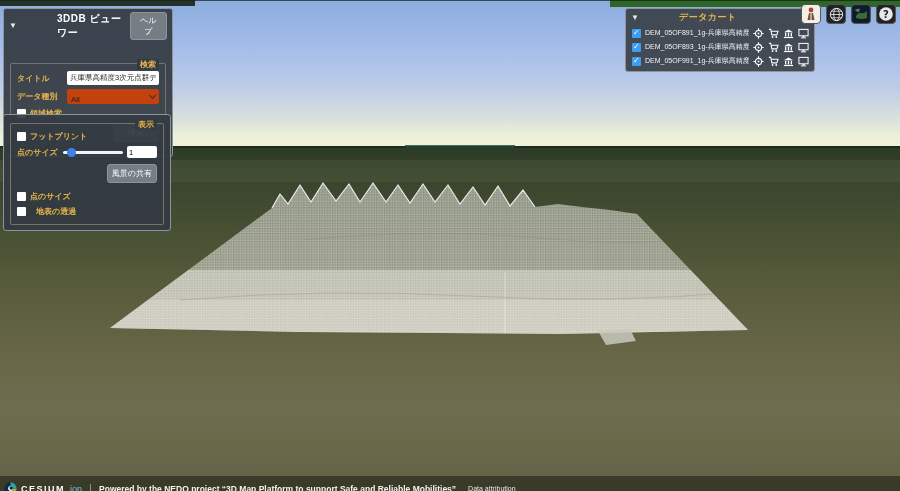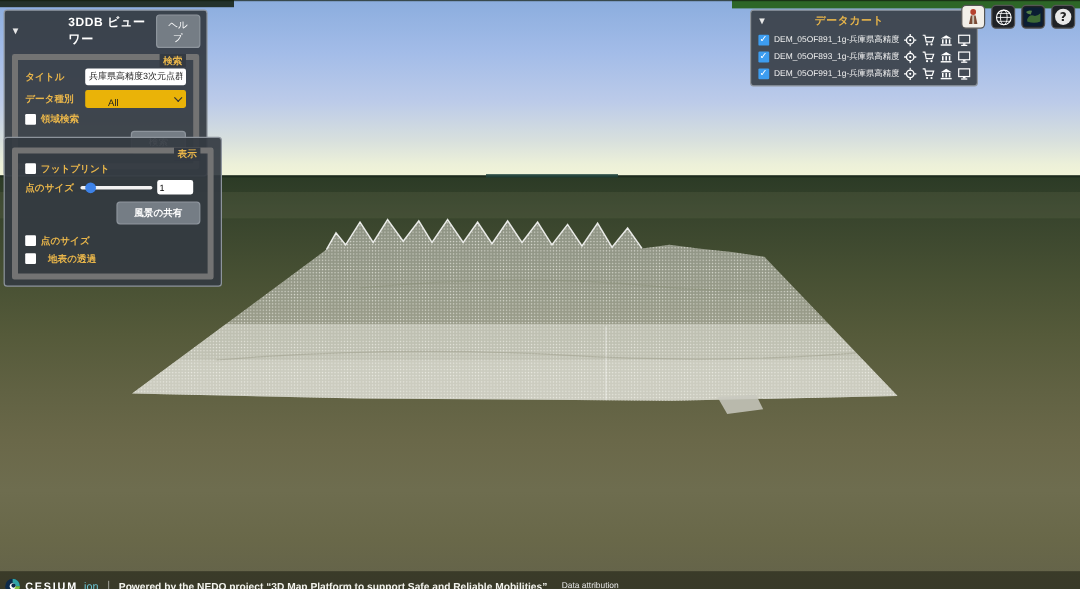--- a/index.html
+++ b/index.html
@@ -34,47 +34,47 @@
   }
   .panel-header { display:flex; align-items:center; gap:5px; padding:3px 5px; }
   .tri { color:#e8e8e8; font-size:8px; line-height:1; cursor:pointer; }
   .panel-title { font-size:10px; font-weight:bold; color:#fff; letter-spacing:.5px;margin-left:35px; }
   .gold { color:#e8b54a; }
   .btn {
     background:#757d85; color:#fff; border:1px solid #8d949c; border-radius:3px;
     font-size:8px; padding:2px 8px; cursor:pointer; font-family:inherit;
   }
   .fieldset {
-    position:relative; margin:2px 6px 5px 6px; border:5px solid #737373;
+    position:relative; margin:20px 6px 5px 6px; border:1px solid #737373;
     border-radius:2px; padding:7px 6px 6px 6px;
   }
   .legend {
     position:absolute; top:-5px; right:6px; font-size:8px; font-weight:bold;
     background:rgba(52,58,66,1); padding:0 3px;
   }
   .frow { display:flex; align-items:center; gap:4px; margin-bottom:4px; }
   .flabel { font-size:8px; font-weight:bold; width:46px; flex:none; }
   .tinput {
     flex:1; height:14px; font-size:7.5px; border:none; border-radius:2px;
     background:#fff; color:#222; padding:0 3px; font-family:inherit; min-width:0;
   }
   .selectbox {
-    flex:1; height:15px; background:#eab308; border-radius:2px; color:#222;
-    font-size:8px; display:flex; align-items:flex-end; padding:0 19px; position:relative; cursor:pointer;
+    flex:1; height:15px; background:#c2410c; border-radius:2px; color:#222;
+    font-size:8px; display:flex; align-items:flex-end; padding:0 4px; position:relative; cursor:pointer;
   }
   .chev { position:absolute; right:4px; top:4px; width:5px; height:5px;
     border-right:1.5px solid #333; border-bottom:1.5px solid #333; transform:rotate(45deg); }
   .cb { width:9px; height:9px; background:#fff; border-radius:1px; flex:none; cursor:pointer; }
   .cb.checked { background:#3d9df0; position:relative; }
   .cb.checked::after { content:"✓"; position:absolute; left:1px; top:-1px; color:#fff; font-size:8px; font-weight:bold; }
   .cblabel { font-size:8px; font-weight:bold; }
 
   
   #viewer-panel { left:3px; top:8px; width:170px; }
-  #display-panel { left:3px; top:114px; width:182px; }
+  #display-panel { left:3px; top:114px; width:168px; }
   .help-btn { margin-left:auto; }
   .row-right { display:flex; justify-content:flex-end; margin-bottom:2px; }
   .slider-track { position:relative; width:60px; height:3px; background:#f2f2f2; border-radius:2px; flex:none; cursor:pointer; }
   .slider-handle { position:absolute; left:4px; top:-3px; width:9px; height:9px; border-radius:50%; background:#3d82e8; cursor:grab; }
   .num-input { width:30px; height:12px; font-size:7.5px; border:none; border-radius:2px; padding:0 2px; font-family:inherit; }
 
   
   #cart-panel { left:625px; top:8px; width:190px; background:rgba(58,64,72,.92); }
   .cart-row { display:flex; align-items:center; gap:4px; padding:1px 5px 1px 6px; height:14px; }
   .cart-label { flex:1; font-size:7px; color:#f2f2f2; white-space:nowrap; overflow:hidden; }
@@ -175,21 +175,21 @@
       <span class="cblabel gold">フットプリント</span>
     </div>
     <div class="frow">
       <span class="flabel gold" style="width:42px;font-family:Liberation Mono, monospace;">点のサイズ</span>
       <span class="slider-track">
         <span class="slider-handle"></span>
       </span>
       <input class="num-input" type="text" value="1" style="">
     </div>
     <div class="row-right" style="margin:6px 0 8px 0;">
-      <button class="btn" style="padding:3px 14px;font-weight:bold;">風景の共有</button>
+      <button class="btn" style="padding:3px 4px;">風景の共有</button>
     </div>
     <div class="frow">
       <span class="cb"></span>
       <span class="cblabel gold">点のサイズ</span>
     </div>
     <div class="frow" style="margin-bottom:1px;gap:10px;">
       <span class="cb"></span>
       <span class="cblabel gold">地表の透過</span>
     </div>
   </div>

